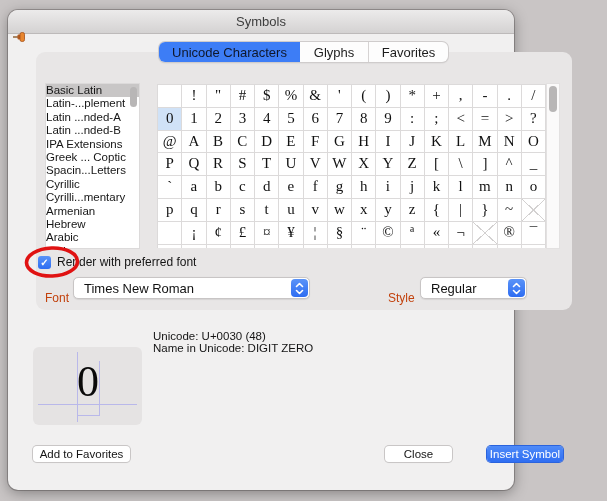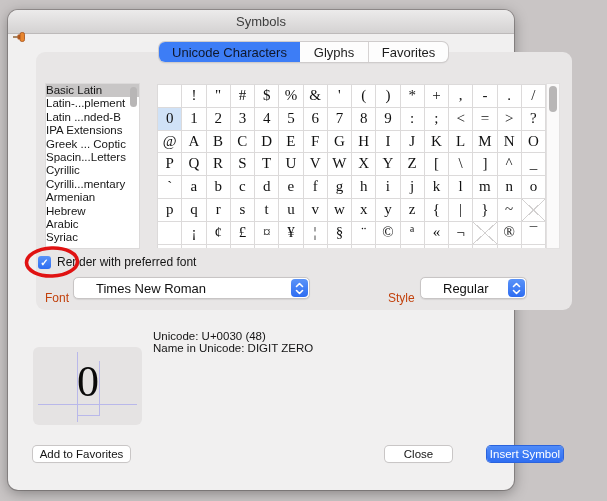--- a/index.html
+++ b/index.html
@@ -40,21 +40,21 @@
   
   .checkbox-row{position:absolute;left:30px;top:245px;height:14px;display:flex;align-items:center;}
   .checkbox{width:13px;height:13px;border-radius:3px;background:linear-gradient(#5a93f8,#2e6df2);color:#fff;
             font-size:10px;line-height:13px;text-align:center;font-weight:bold;}
   .checkbox-label{font-size:12px;color:#151515;margin-left:6px;}
   .annotation{position:absolute;left:16px;top:234px;pointer-events:none;}
   
   .field-label{position:absolute;font-size:12px;color:#c2410c;text-align:center;}
   .dropdown{position:absolute;height:22px;background:#fff;border:1px solid #c8c5c5;border-radius:5px;
             box-shadow:0 .5px 1px rgba(0,0,0,.08);box-sizing:border-box;display:flex;align-items:center;}
-  .dropdown .value{font-size:13px;color:#111;margin-left:22px;flex:1;white-space:nowrap;overflow:hidden;}
+  .dropdown .value{font-size:13px;color:#111;margin-left:10px;flex:1;white-space:nowrap;overflow:hidden;}
   .stepper{position:absolute;right:1px;top:1px;bottom:1px;width:17px;border-radius:4px;
            background:linear-gradient(#5a93f8,#2e6df2);display:flex;align-items:center;justify-content:center;}
   
   .preview{position:absolute;left:25px;top:337px;width:109px;height:78px;background:#e5e3e3;border-radius:6px;overflow:hidden;}
   .guide{position:absolute;background:#b9b8ea;}
   .preview-glyph{position:absolute;left:33px;top:13px;width:44px;text-align:center;
                  font-family:"Liberation Serif",serif;font-size:44px;line-height:1;color:#0a0a0a;}
   .char-info{position:absolute;left:145px;top:320px;font-size:11.5px;line-height:12.4px;color:#151515;}
   
   .btn{position:absolute;height:16px;border-radius:4px;background:#fff;box-shadow:0 0 0 1px #c9c6c6,0 .5px 1px rgba(0,0,0,.1);
@@ -81,20 +81,21 @@
   <div class="tabbar">
     <div class="tabseg first selected">Unicode Characters</div>
     <div class="tabseg mid">Glyphs</div>
     <div class="tabseg last">Favorites</div>
   </div>
 
   <div class="subset-list">
     <div id="subset-items">
         <div class="list-item selected">Basic Latin</div>
         <div class="list-item">Latin-...plement</div>
+        <div class="list-item">Latin ...nded-A</div>
         <div class="list-item">Latin ...nded-B</div>
         <div class="list-item">IPA Extensions</div>
         <div class="list-item">Greek ... Coptic</div>
         <div class="list-item">Spacin...Letters</div>
         <div class="list-item">Cyrillic</div>
         <div class="list-item">Cyrilli...mentary</div>
         <div class="list-item">Armenian</div>
         <div class="list-item">Hebrew</div>
         <div class="list-item">Arabic</div>
         <div class="list-item">Syriac</div>

